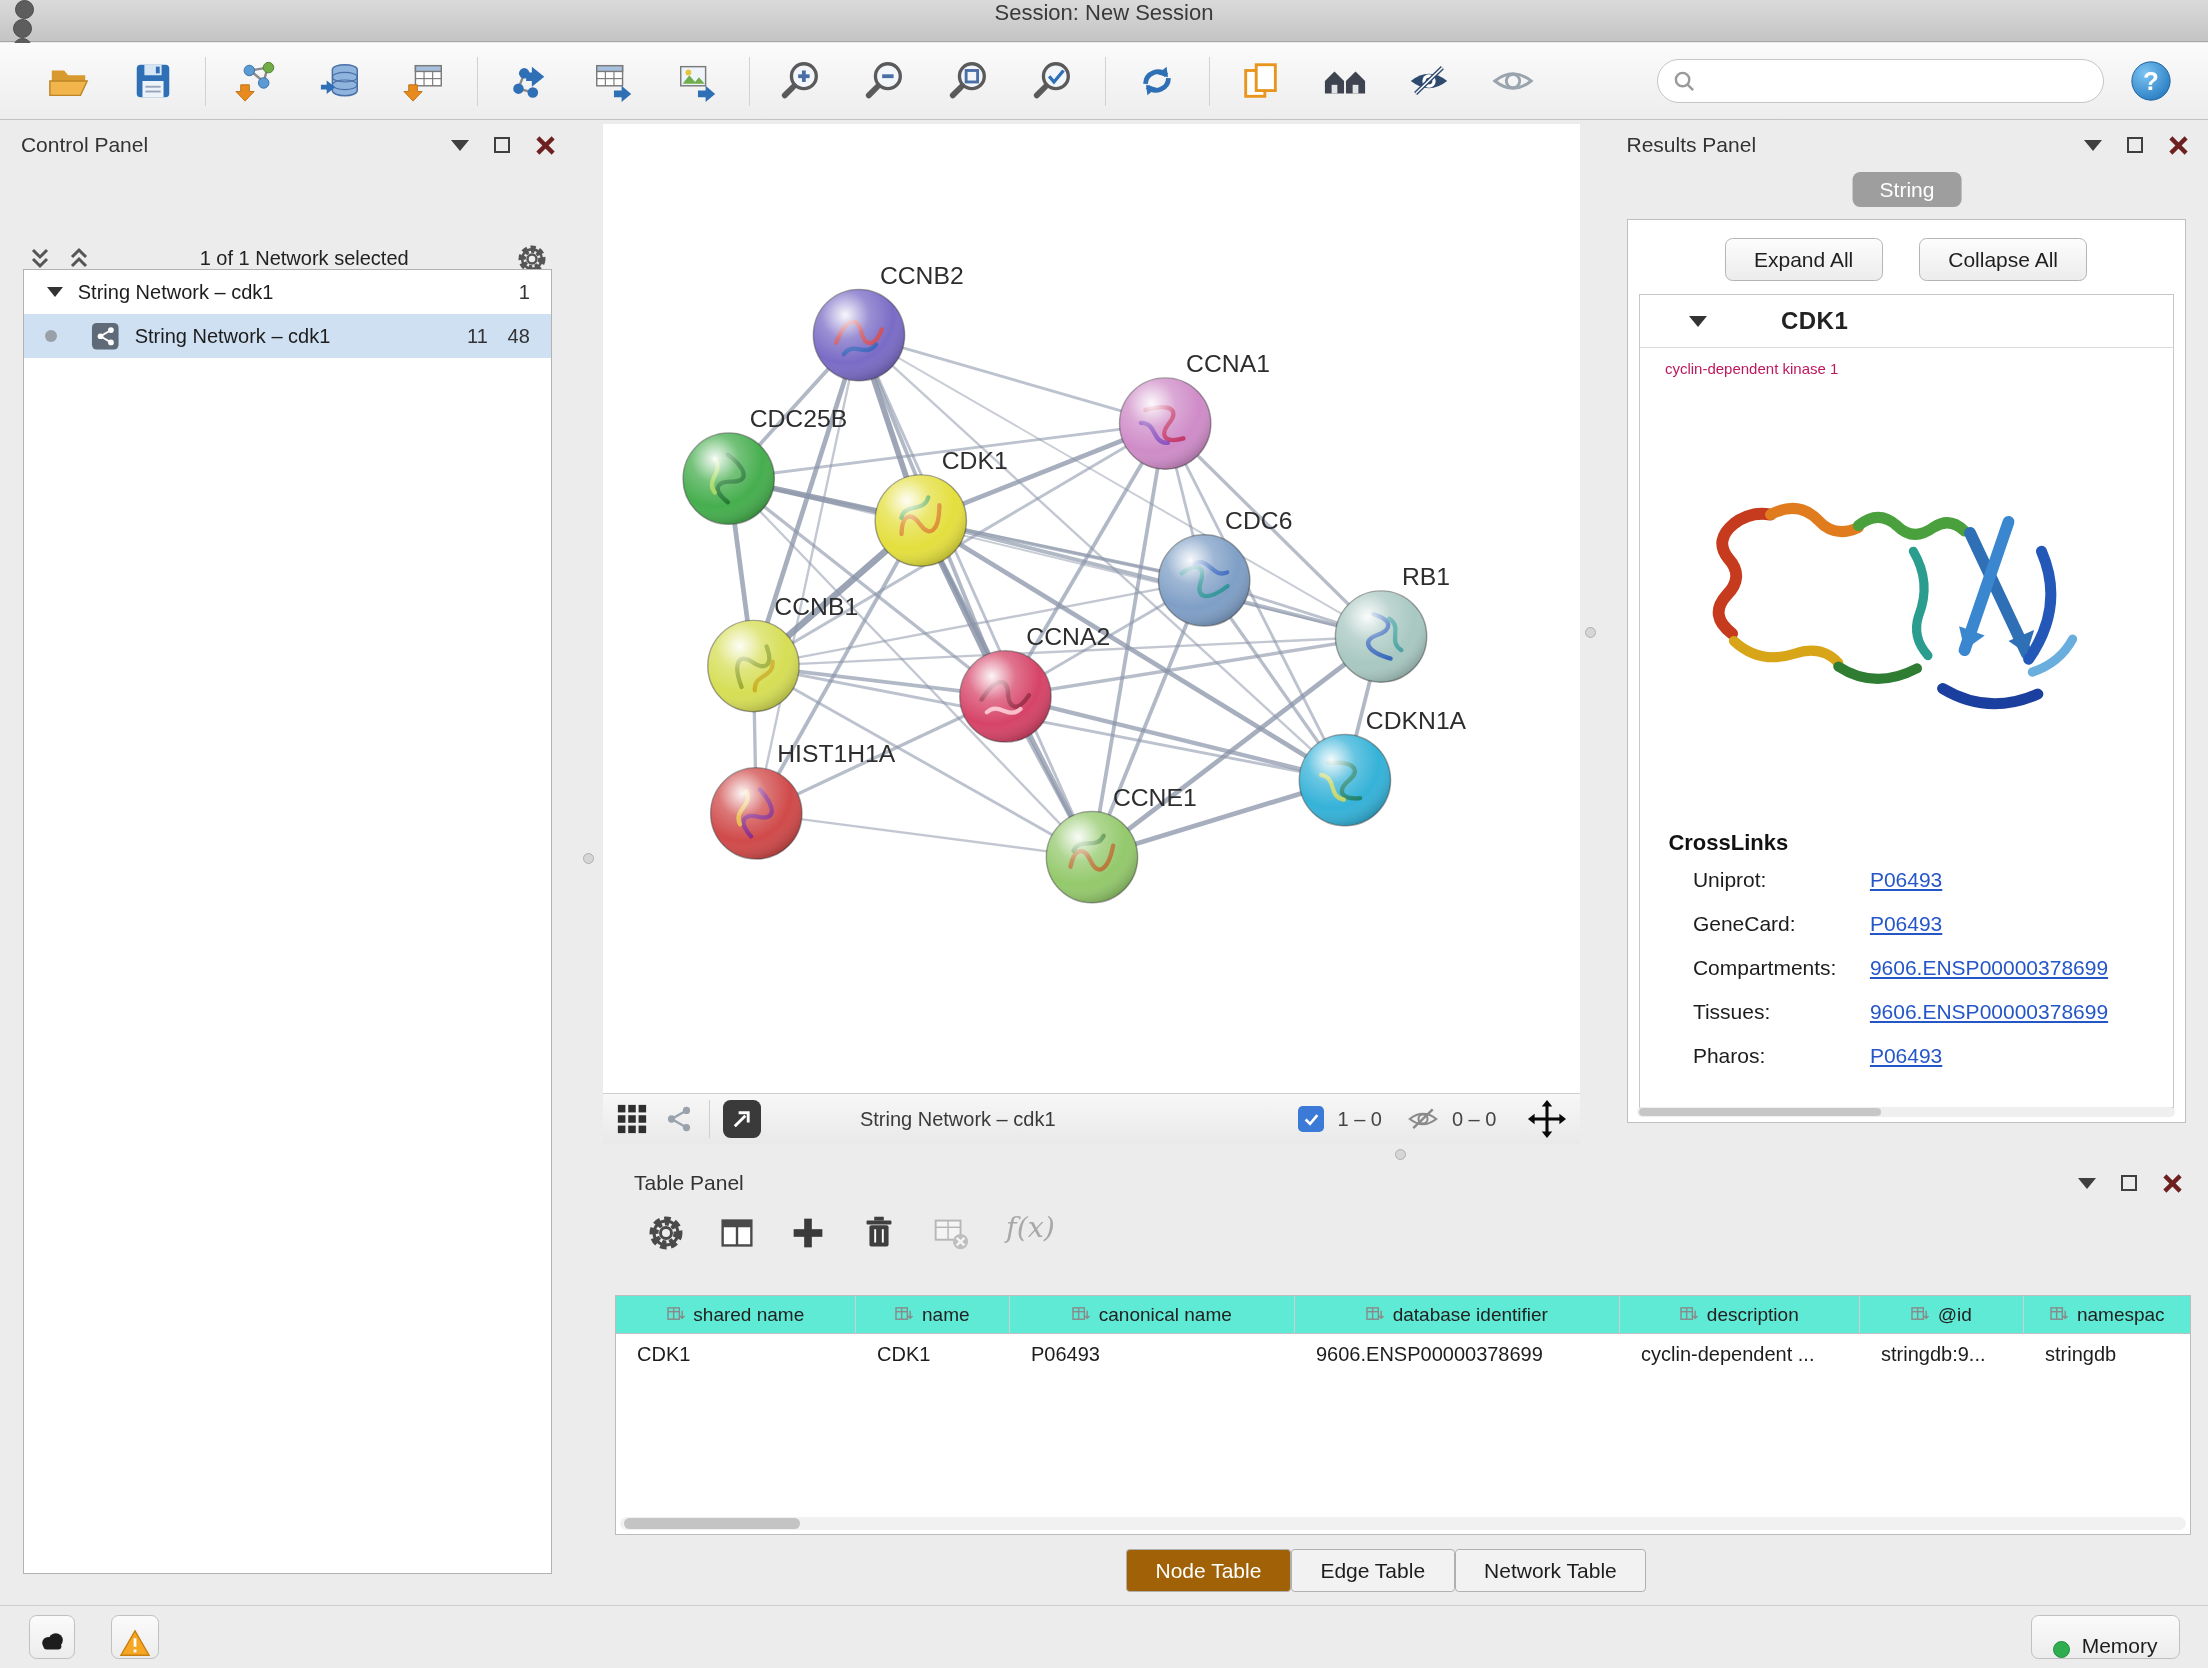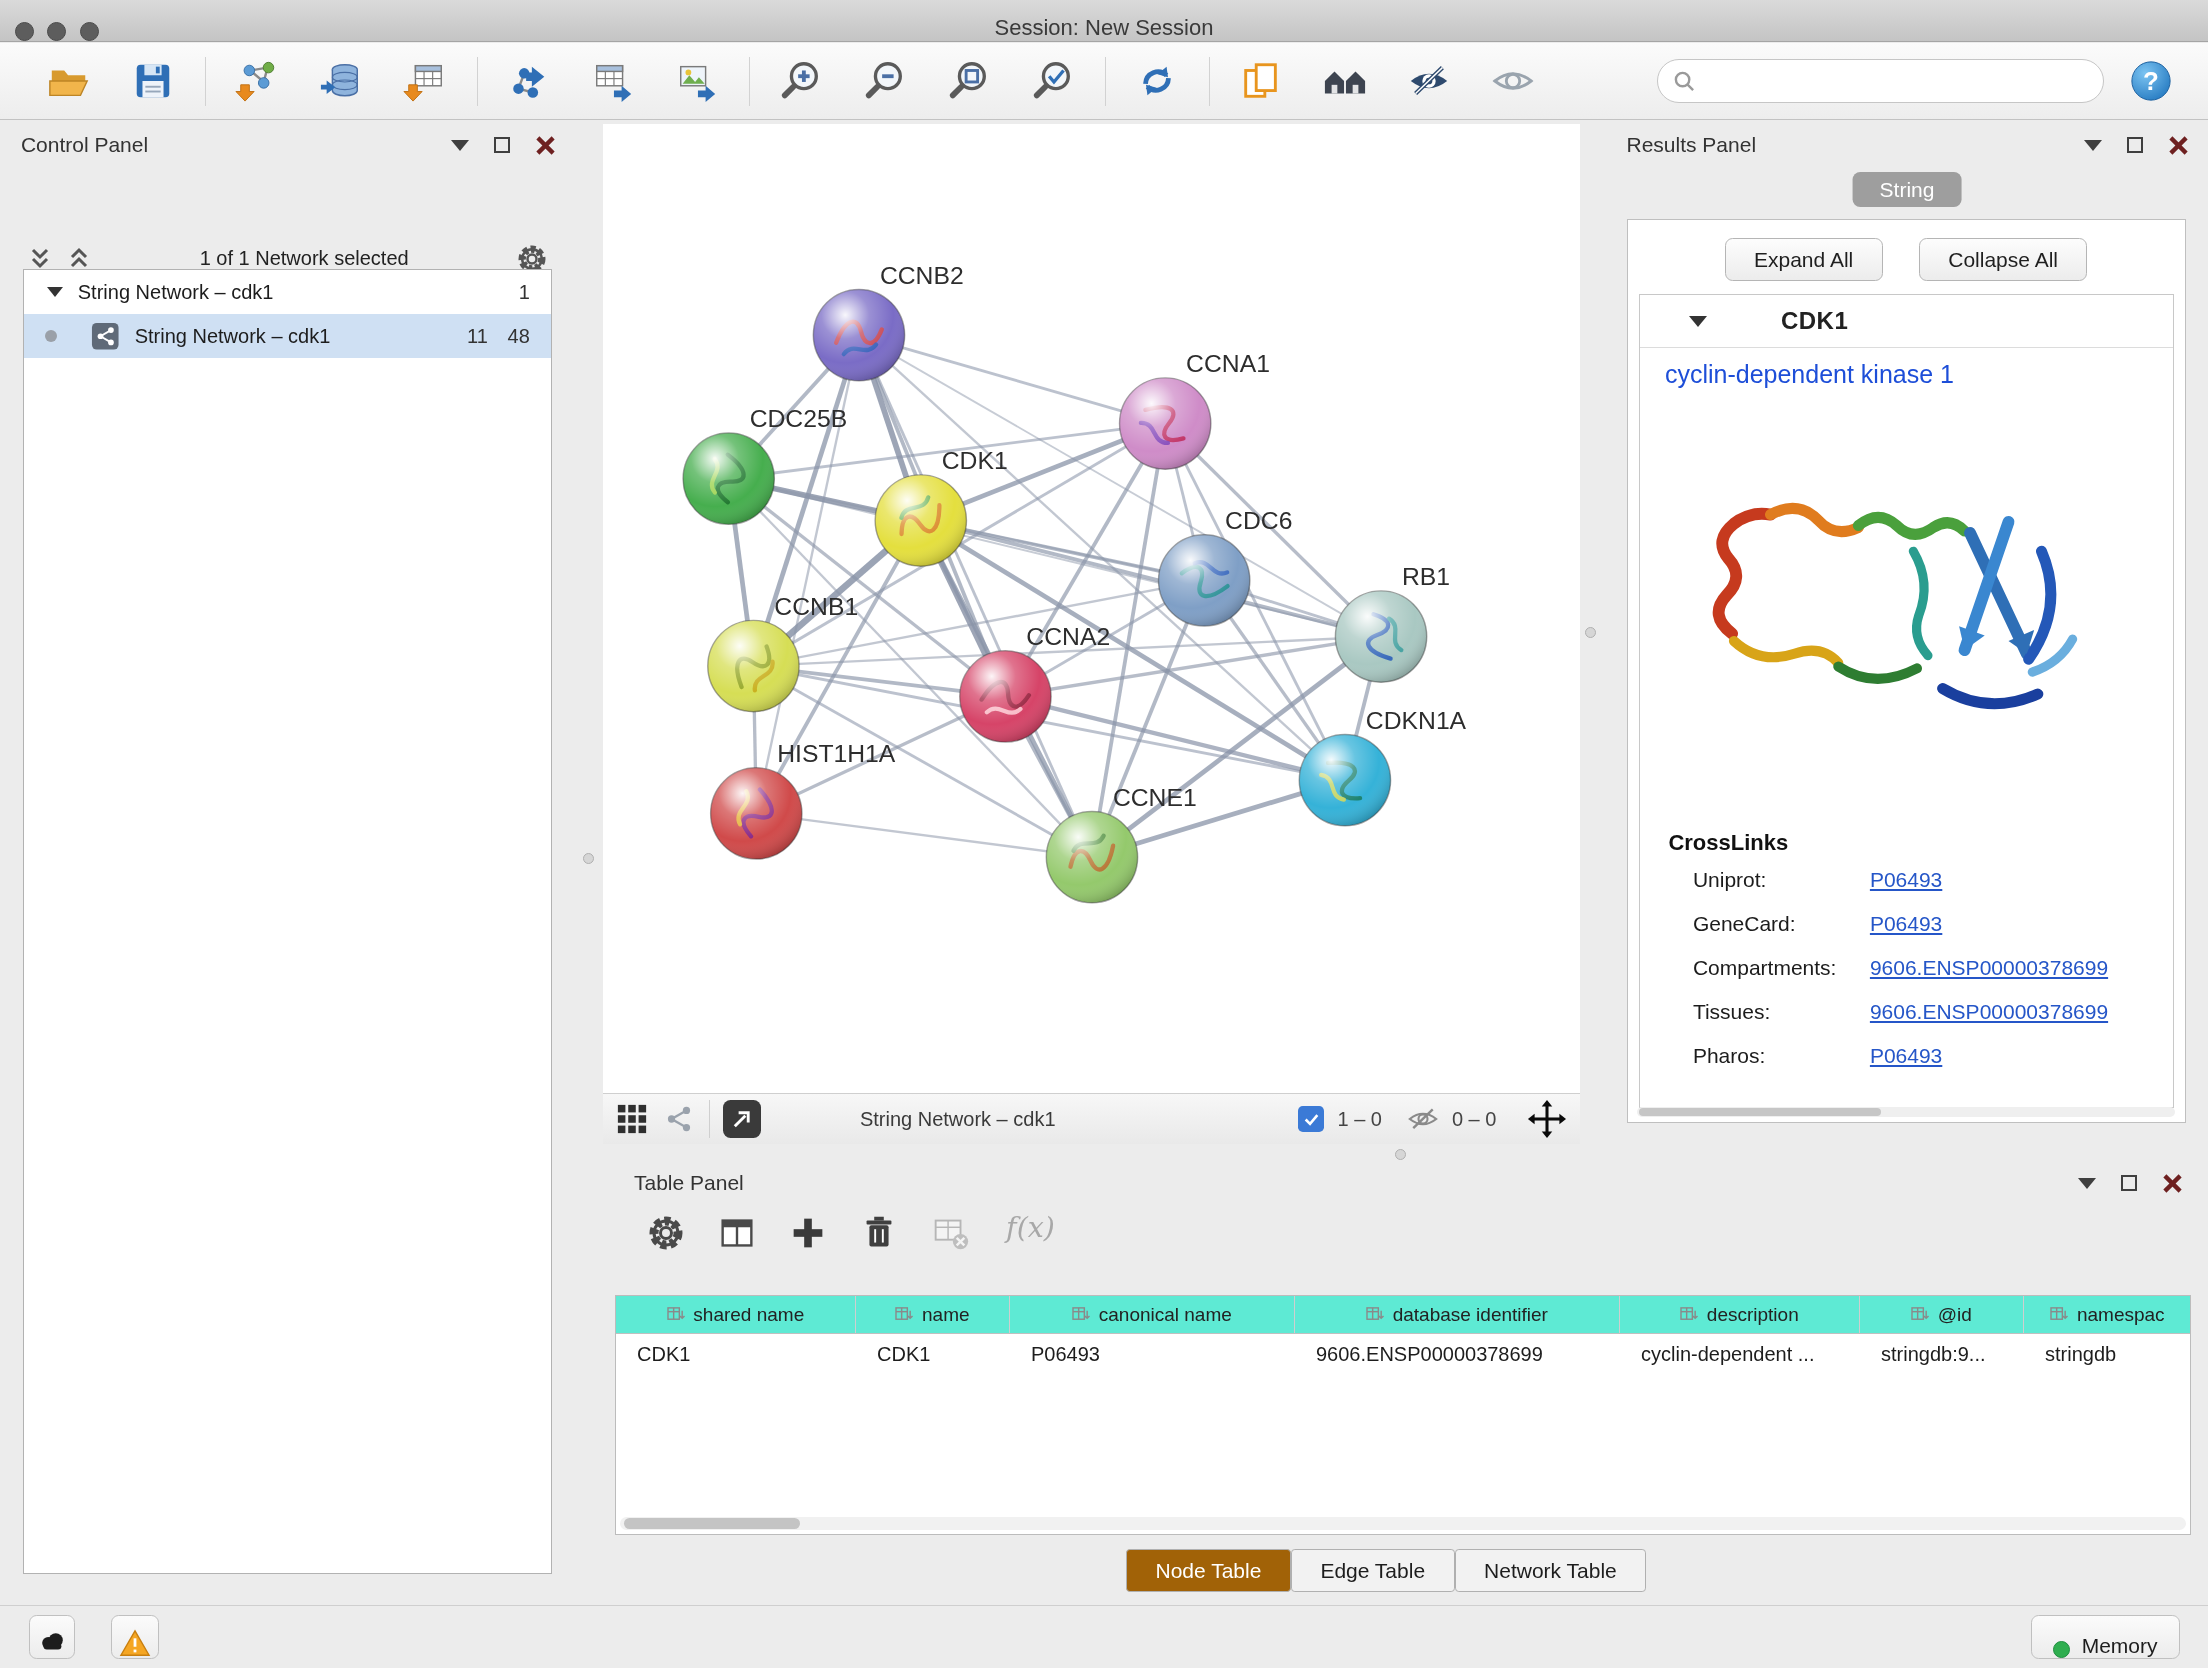--- a/index.html
+++ b/index.html
@@ -2,21 +2,21 @@
 <html style="font-size:15px"><head>
 <meta charset="utf-8">
 <style>
   * { margin:0; padding:0; box-sizing:border-box; }
   html,body { width:2208px; height:1668px; overflow:hidden; }
   body { font-family:"Liberation Sans",sans-serif; background:#ececec; color:#222; position:relative; }
 
   
   #titlebar { position:absolute; left:0; top:0; width:2208px; height:42px;
     background:linear-gradient(#dadada,#c4c4c4); border-bottom:1px solid #a5a5a5;
-    display:flex; align-items:flex-end; }
+    display:flex; align-items:flex-start;flex-direction:column; }
   .traffic { width:19px; height:19px; border-radius:50%; background:#5d5d5d; border:1px solid #4b4b4b; margin-left:13.3px; flex:0 0 auto; }
   .traffic:first-child { margin-left:15px; }
   #window-title { position:absolute; left:0; right:0; text-align:center; font-size:22px; color:#3a3a3a; }
 
   
   #toolbar { position:absolute; left:0; top:43px; width:2208px; height:77px;
     background:linear-gradient(#fbfbfb,#ededed); border-bottom:1px solid #c2c2c2;
     display:flex; align-items:center; padding:0 27px; }
   .tb-icon { width:44px; height:44px; margin:0 20px; flex:0 0 auto; }
   .tb-sep { width:1px; height:49px; background:#d2d2d2; margin:0 9.5px; flex:0 0 auto; }
@@ -70,21 +70,21 @@
   #rp-tab { position:absolute; top:48px; left:50%; transform:translateX(-50%); background:#9e9e9e; color:#fff;
     font-size:21px; padding:5.7px 27px; border-radius:7.6px; }
   #rp-card { position:absolute; left:9.5px; top:95px; width:559px; height:904px; background:#fff; border:1px solid #bfbfbf; }
   #rp-buttons { display:flex; justify-content:center; gap:36px; margin-top:18px; }
   .rp-btn { border:1px solid #b5b5b5; border-radius:7.6px; background:linear-gradient(#fdfdfd,#ececec);
     font-size:21px; padding:8.6px 28.5px; color:#1f1f1f; }
   #rp-section { position:absolute; left:11.4px; top:74px; width:535px; height:814px; border:1px solid #c8c8c8; background:#fff; }
   #rp-sec-header { height:53px; display:flex; align-items:center; border-bottom:1px solid #dcdcdc; position:relative; }
   #rp-sec-caret { width:0; height:0; border-left:9.5px solid transparent; border-right:9.5px solid transparent; border-top:11.4px solid #333; margin-left:49px; }
   #rp-protein-symbol { font-size:24px; font-weight:bold; margin-left:74px; letter-spacing:0.5px; }
-  #rp-protein-name { position:absolute; top:65px; left:25px; font-size:25px; color:#1d4ed8; }
+  #rp-protein-name { position:absolute; top:65px; left:25px; font-size:15px; color:#be185d; }
   #rp-structure { position:absolute; top:112px; left:50%; transform:translateX(-50%); }
   #rp-crosslinks-heading { position:absolute; top:535px; left:28.5px; font-size:22px; font-weight:bold; color:#111; }
   #crosslinks-rows { position:absolute; top:573px; left:0; right:0; }
   .cl-row { display:flex; align-items:baseline; height:44px; margin-left:53px; font-size:21px; }
   .cl-label { width:177px; color:#1c1c1c; flex:0 0 auto; }
   .cl-value { color:#2556c8; text-decoration:underline; }
   #rp-hscroll { position:absolute; left:9.5px; right:9.5px; bottom:4.8px; height:10.5px; background:#efefef; border-radius:5.7px; }
   #rp-hscroll-thumb { position:absolute; left:1.9px; top:1px; width:45%; height:8.6px; background:#c6c6c6; border-radius:4.8px; }
 
   

